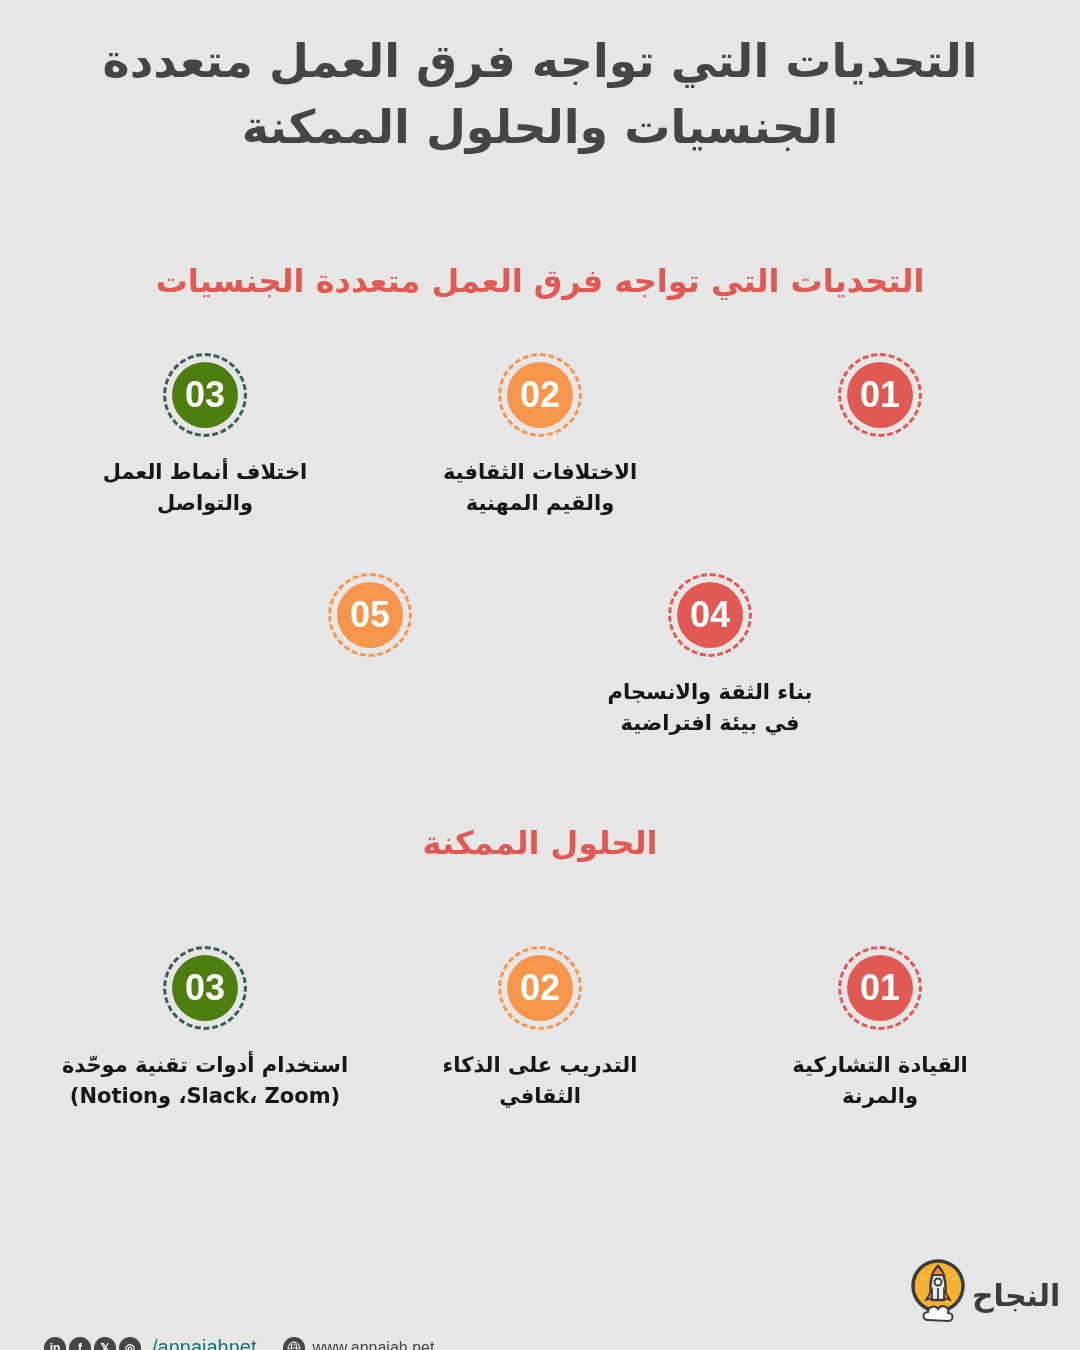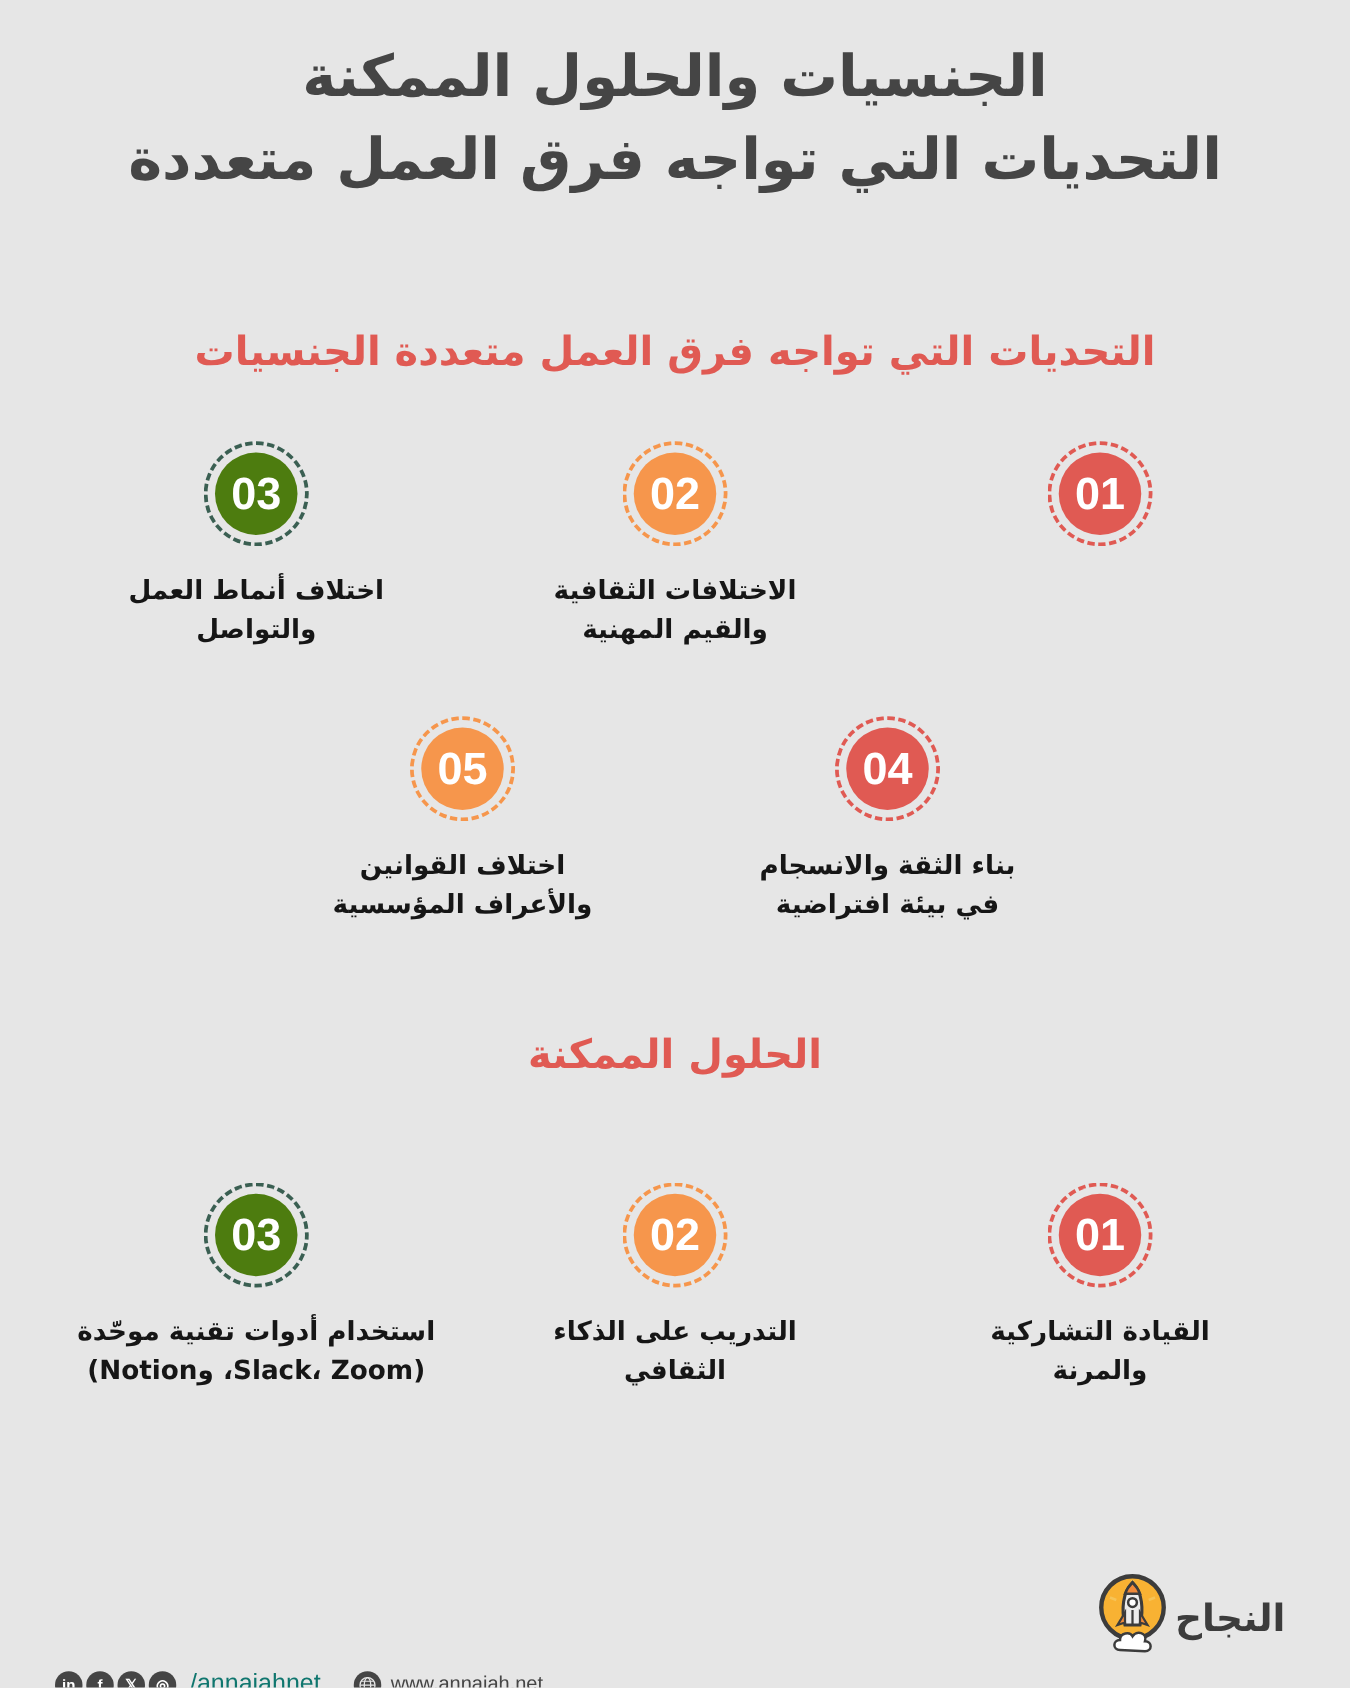--- a/index.html
+++ b/index.html
@@ -99,40 +99,40 @@
       display: flex; align-items: center; justify-content: center;
     }
     .web {
       margin-left: 8px;
       font-family: "Liberation Sans", sans-serif;
       font-size: 16px;
       color: #454545;
     }
     .logo {
       position: absolute;
-      left: 878px; top: 1258px;
+      left: 910px; top: 1258px;
       display: flex; align-items: center;
       direction: ltr;
       text-align: center;
     }
     .logo-mark { width: 56px; height: 74px; }
     .logo-text {
       margin-left: 6px;
       font-size: 30px;
       font-weight: bold;
       color: #3c3c3c;
       direction: rtl;
     }
   </style>
 </head>
 <body>
 
 <div class="main-title">
+  <div>التحديات التي تواجه فرق العمل متعددة</div>
   <div>الجنسيات والحلول الممكنة</div>
-  <div>التحديات التي تواجه فرق العمل متعددة</div>
 </div>
 
 <div class="section-title" style="top:262px;">التحديات التي تواجه فرق العمل متعددة الجنسيات</div>
 
 <div class="item c-red" style="left:720px; top:353px;">
   <div class="badge-wrap">
     <div class="badge">01</div>
   </div>
 </div>
 
@@ -157,22 +157,20 @@
     <div class="badge">04</div>
   </div>
   <div class="item-label">بناء الثقة والانسجام
 في بيئة افتراضية</div>
 </div>
 
 <div class="item c-orange" style="left:210px; top:573px;">
   <div class="badge-wrap">
     <div class="badge">05</div>
   </div>
-  <div class="item-label">اختلاف القوانين
-والأعراف المؤسسية</div>
 </div>
 
 <div class="section-title" style="top:824px;">الحلول الممكنة</div>
 
 <div class="item c-red" style="left:720px; top:946px;">
   <div class="badge-wrap">
     <div class="badge">01</div>
   </div>
   <div class="item-label">القيادة التشاركية
 والمرنة</div>

